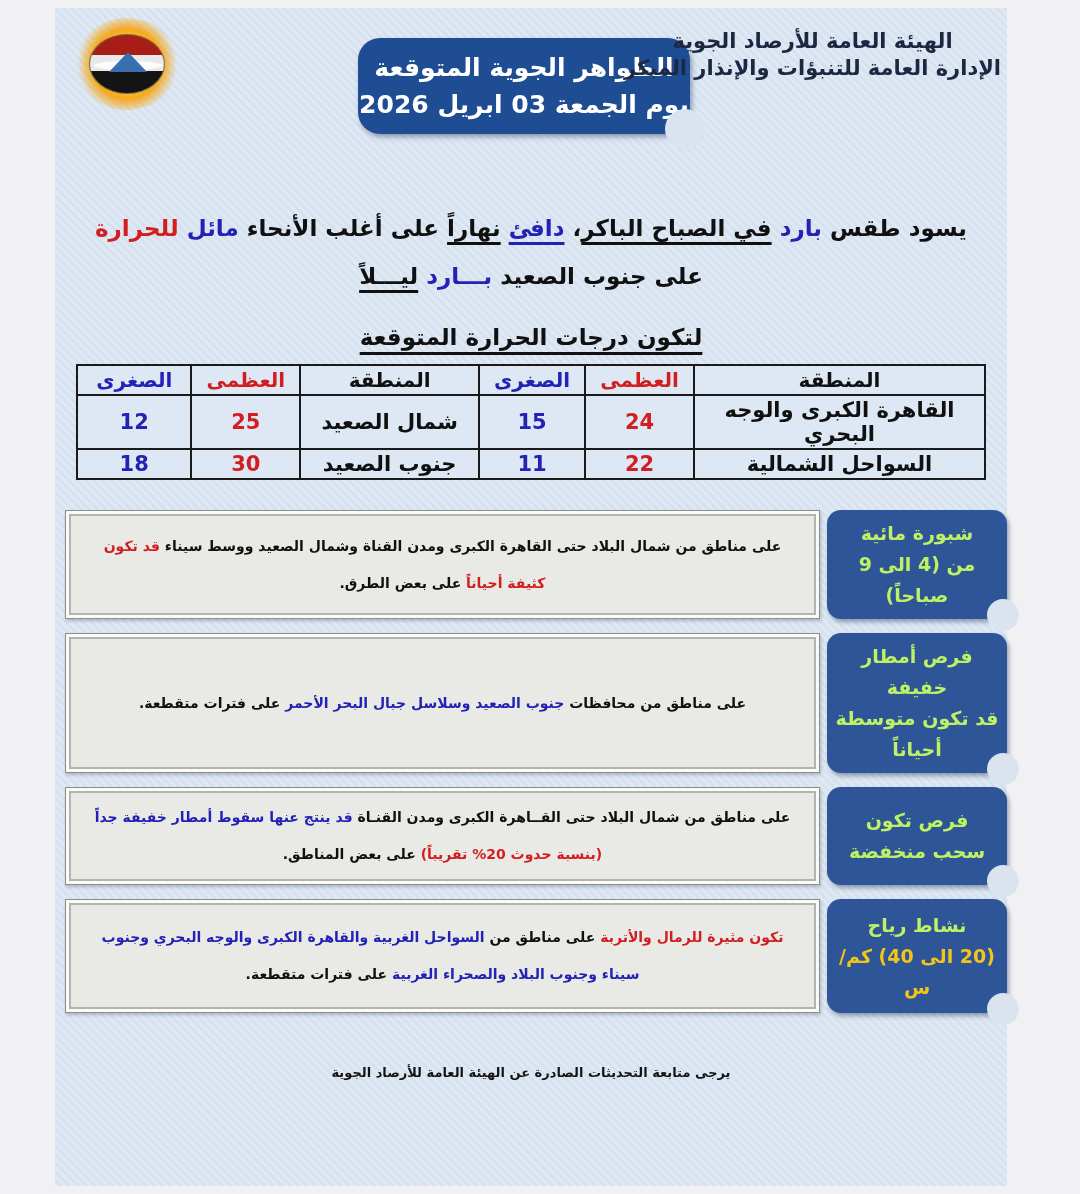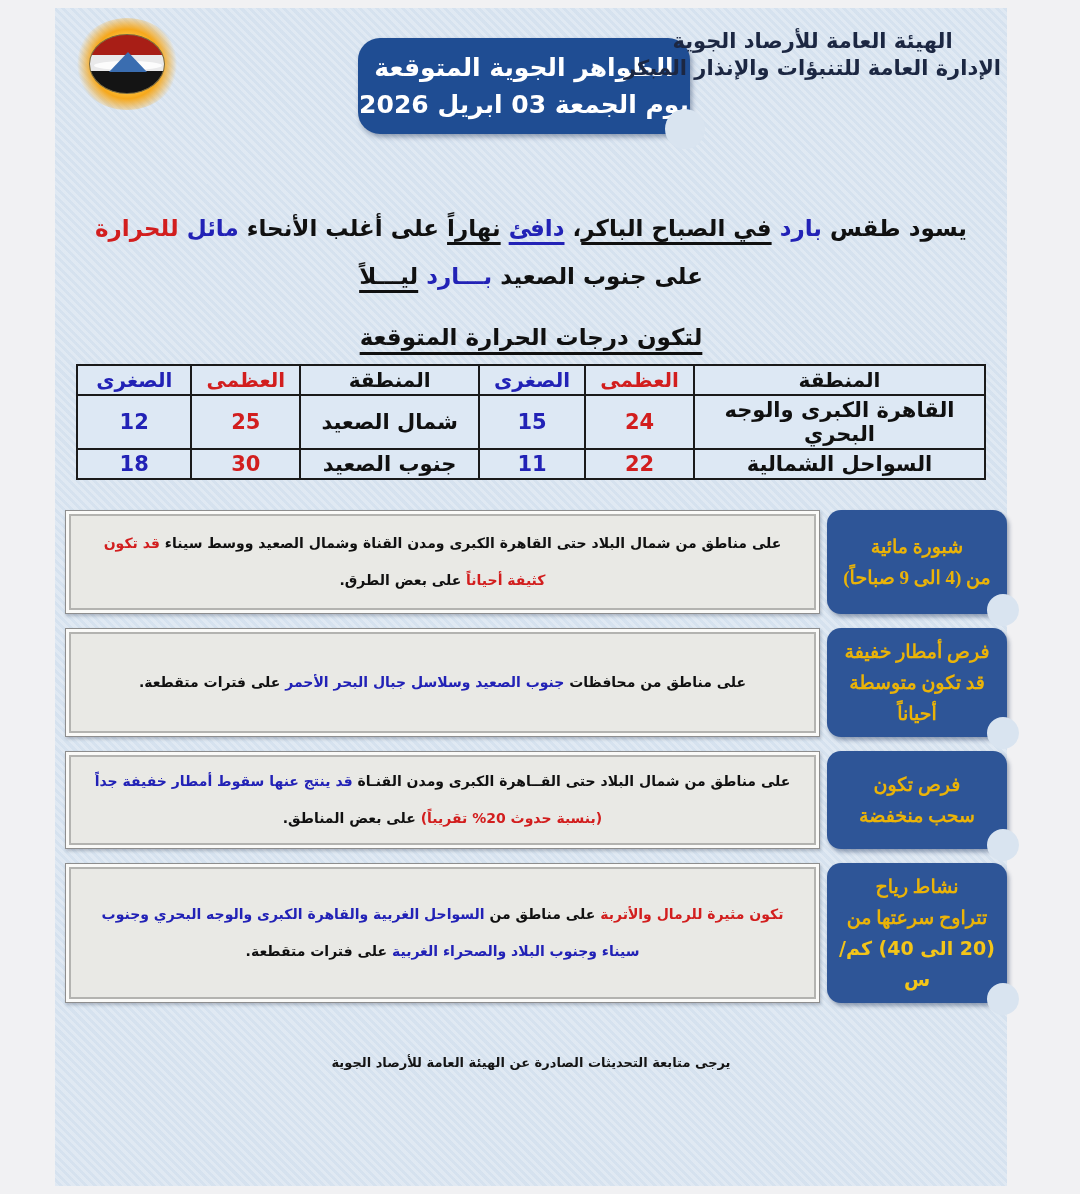--- a/index.html
+++ b/index.html
@@ -51,21 +51,21 @@
     color:#1c2742; font-weight:bold; font-size:21px; line-height:27px;
   }
   
   .content{position:absolute; top:196px; left:0; right:0; direction:rtl;}
   .intro{
     padding:0 36px; text-align:center; font-weight:bold;
     font-size:23px; line-height:48px; color:#101010;
   }
   .u{text-decoration:underline; text-decoration-thickness:2.5px; text-underline-offset:6px;}
   .c-k{color:#101010;} .c-r{color:var(--red);} .c-b{color:var(--blue);}
-  .c-w{color:#eab308;font-family:Liberation Serif, serif;} .c-y{color:var(--yellow);}
+  .c-w{color:#bef264;} .c-y{color:var(--yellow);}
 
   .temps-title{
     margin-top:24px; text-align:center; font-weight:bold; font-size:23px; color:#101010;
     text-decoration:underline; text-decoration-thickness:2.5px; text-underline-offset:7px;
   }
   table.temps{
     direction:rtl; margin:14px auto 0; border-collapse:collapse; width:910px;
     background:#dde8f4;
   }
   table.temps th, table.temps td{
@@ -189,21 +189,20 @@
           <div><span class="c-w">سحب منخفضة</span></div>
         </div>
         <div class="body-box">
           <div><span class="c-k">على مناطق من شمال البلاد حتى القــاهرة الكبرى ومدن القنـاة </span><span class="c-b">قد ينتج عنها سقوط أمطار خفيفة جداً </span><span class="c-r">(بنسبة حدوث 20% تقريباً)</span><span class="c-k"> على بعض المناطق.</span></div>
         </div>
       </div>
 
       <div class="section-row" style="min-height:114px">
         <div class="label-box notch">
           <div><span class="c-w">نشاط رياح</span></div>
-          <div><span class="c-w">تتراوح سرعتها من</span></div>
           <div><span class="c-y">(20 الى 40) كم/س</span></div>
         </div>
         <div class="body-box">
           <div><span class="c-r">تكون مثيرة للرمال والأتربة</span><span class="c-k"> على مناطق من </span><span class="c-b">السواحل الغربية والقاهرة الكبرى والوجه البحري وجنوب سيناء وجنوب البلاد والصحراء الغربية</span><span class="c-k"> على فترات متقطعة.</span></div>
         </div>
       </div>
 
     </div>
 
     <div class="f1">يرجى متابعة التحديثات الصادرة عن الهيئة العامة للأرصاد الجوية</div>

